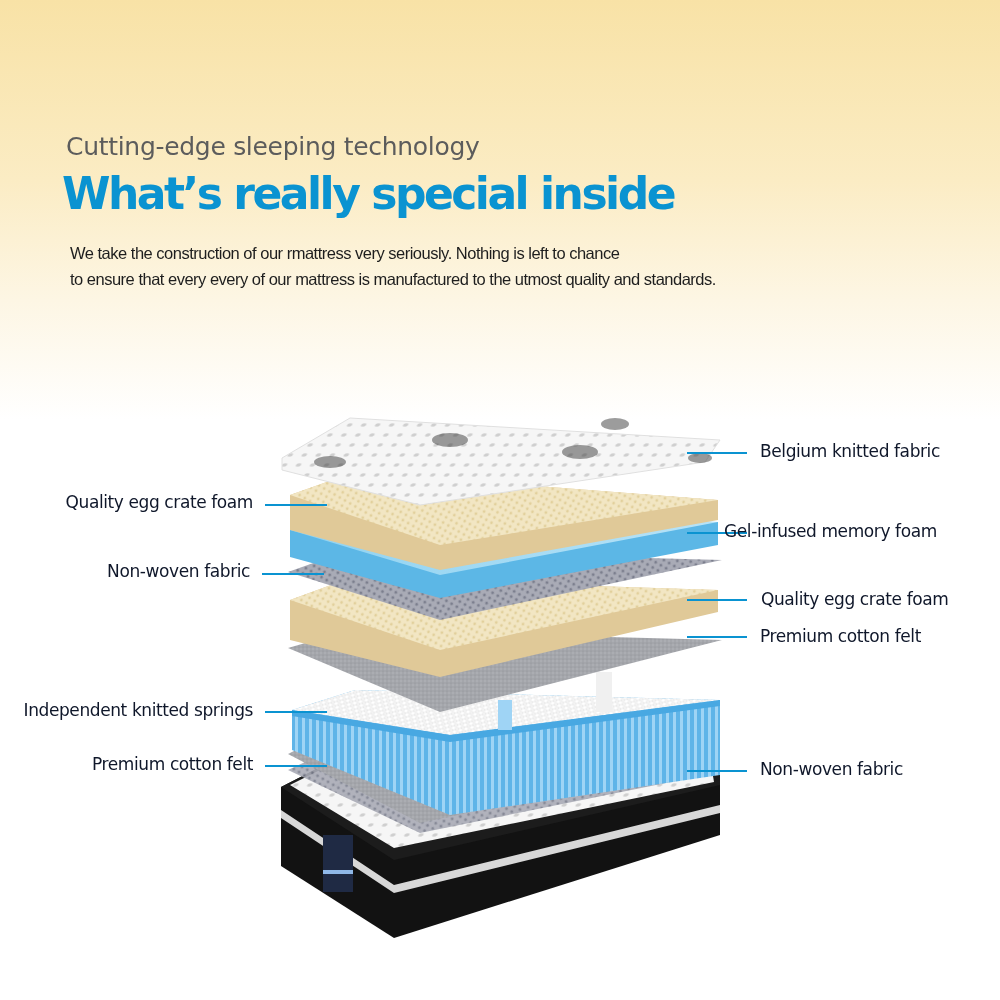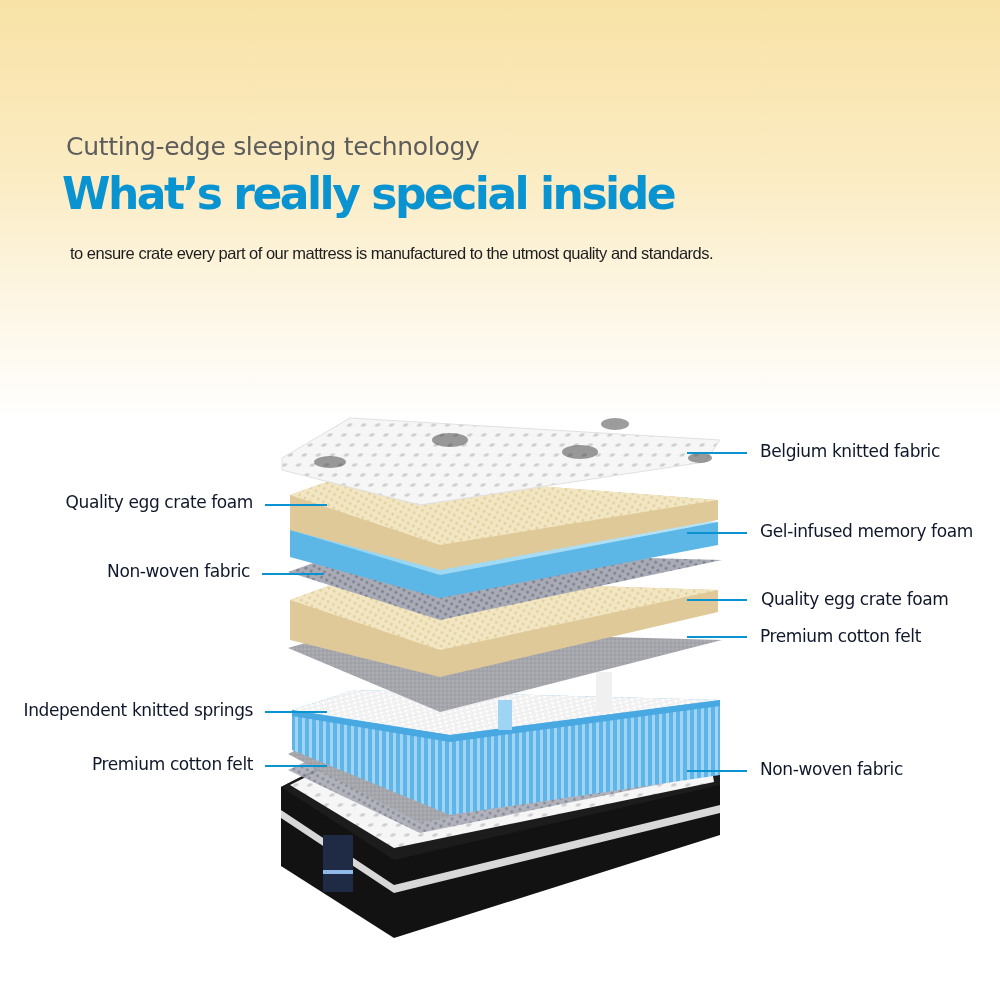--- a/index.html
+++ b/index.html
@@ -30,21 +30,22 @@
   .label.left { text-align:right; }
   .leader { position:absolute; height:2px; background:#0a93d1; }
   svg.stack { position:absolute; left:0; top:0; }
 </style>
 </head>
 <body>
 
 <div class="subtitle">Cutting-edge sleeping technology</div>
 <div class="headline">What’s really special inside</div>
 <div class="intro">
-  <p>to ensure crate every part of our mattress is manufactured to the utmost quality and standards.</p>
+  <p>We take the construction of our rmattress very seriously. Nothing is left to chance</p>
+  <p>to ensure that every every of our mattress is manufactured to the utmost quality and standards.</p>
 </div>
 
 <svg class="stack" width="1000" height="1000" viewBox="0 0 1000 1000">
   <defs>
     <pattern id="dots" width="14" height="10" patternUnits="userSpaceOnUse" patternTransform="skewX(-30)">
       <rect width="14" height="10" fill="#f6f6f6"></rect>
       <ellipse cx="7" cy="5" rx="2.6" ry="1.6" fill="#cfcfcf"></ellipse>
     </pattern>
     <pattern id="eggcrate" width="6" height="6" patternUnits="userSpaceOnUse" patternTransform="rotate(30)">
       <rect width="6" height="6" fill="#f2e6c3"></rect>
@@ -132,21 +133,21 @@
 <div class="label left" style="right:747px; top:700px;">Independent knitted springs</div>
 <div class="leader" style="left:265px; top:711px; width:62px;"></div>
 
 <div class="label left" style="right:747px; top:754px;">Premium cotton felt</div>
 <div class="leader" style="left:265px; top:765px; width:62px;"></div>
 
 <div class="leader" style="left:687px; top:452px; width:60px;"></div>
 <div class="label" style="left:760px; top:441px;">Belgium knitted fabric</div>
 
 <div class="leader" style="left:687px; top:532px; width:60px;"></div>
-<div class="label" style="left:760px; top:521px;">Gel-infused memory foam</div>
+<div class="label" style="left:724px; top:521px;">Gel-infused memory foam</div>
 
 <div class="leader" style="left:687px; top:599px; width:60px;"></div>
 <div class="label" style="left:761px; top:589px;">Quality egg crate foam</div>
 
 <div class="leader" style="left:687px; top:636px; width:60px;"></div>
 <div class="label" style="left:760px; top:626px;">Premium cotton felt</div>
 
 <div class="leader" style="left:687px; top:770px; width:60px;"></div>
 <div class="label" style="left:760px; top:759px;">Non-woven fabric</div>
 

